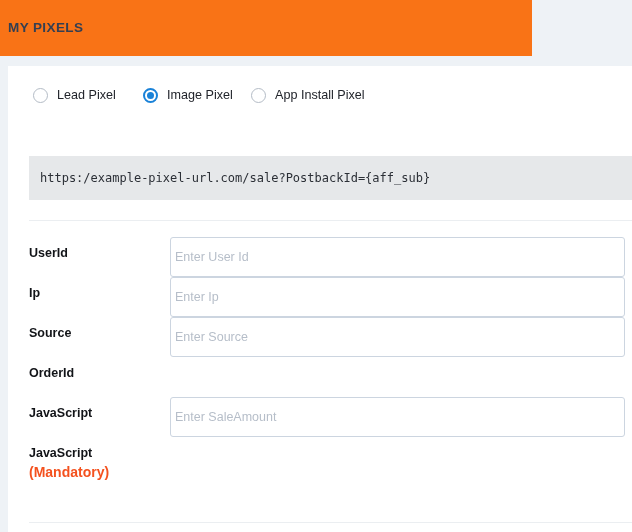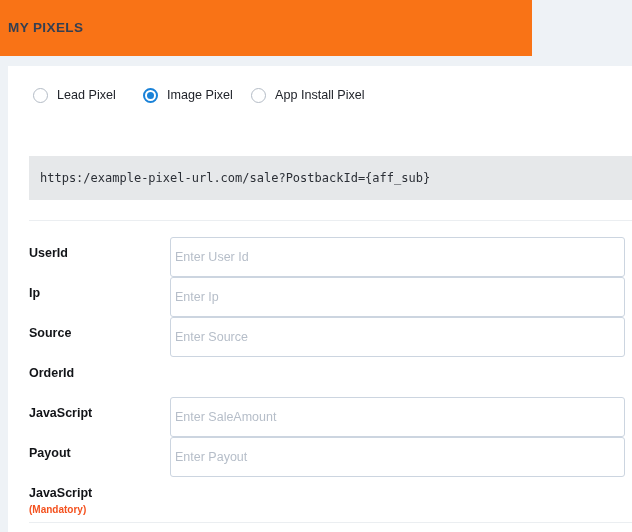--- a/index.html
+++ b/index.html
@@ -148,21 +148,21 @@
     top: 10px;
     font-size: 12.5px;
     font-weight: bold;
     color: #121418;
     white-space: nowrap;
   }
   .mandatory-note {
     position: absolute;
     left: 21px;
     top: 28px;
-    font-size: 10px;
+    font-size: 14px;
     font-weight: bold;
     color: #f4511e;
     white-space: nowrap;
   }
   .form-input {
     position: absolute;
     left: 162px;
     top: 1px;
     width: 455px;
     height: 40px;
@@ -233,24 +233,20 @@
 
       <div class="form-row" style="height:36px;">
         <span class="form-label">OrderId</span>
       </div>
 
       <div class="form-row" style="height:36px;">
         <span class="form-label">JavaScript</span>
         <input class="form-input" type="text" placeholder="Enter SaleAmount" value="" style="">
       </div>
 
-      <div class="form-row" style="height:36px;">
-        <span class="form-label">Payout</span>
-        <input class="form-input" type="text" placeholder="Enter Payout" value="" style="">
-      </div>
 
       <div class="form-row" style="height:52px;">
         <span class="form-label">JavaScript</span>
         <span class="mandatory-note">(Mandatory)</span>
       </div>
 
     </div>
 
     <div class="divider bottom"></div>
 

